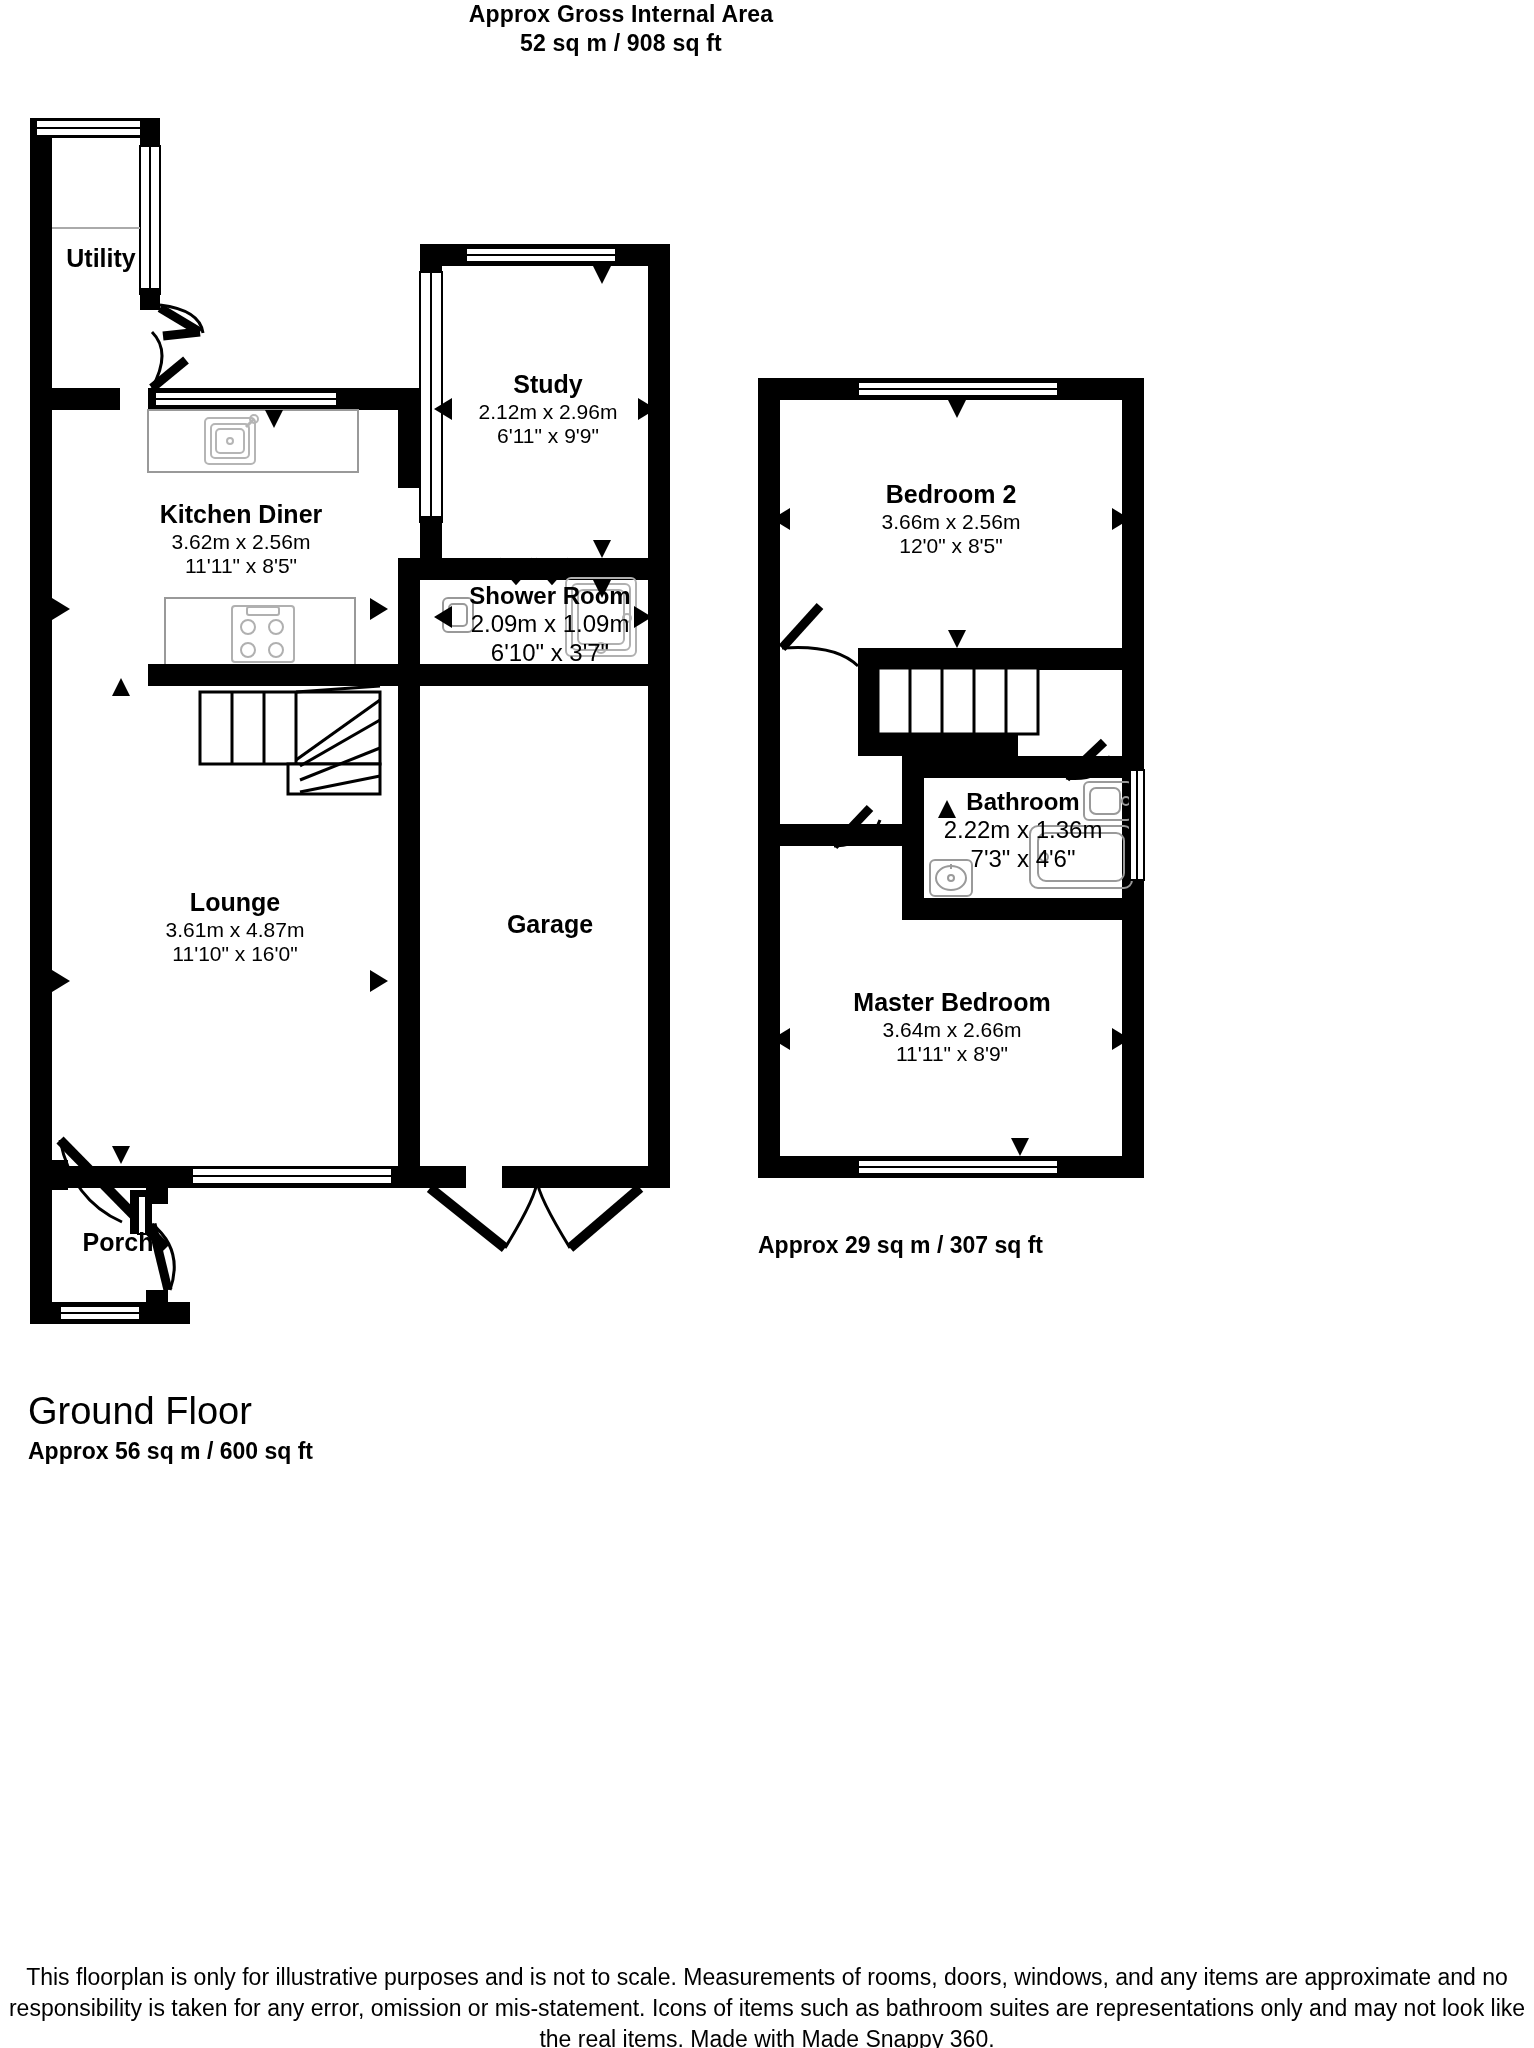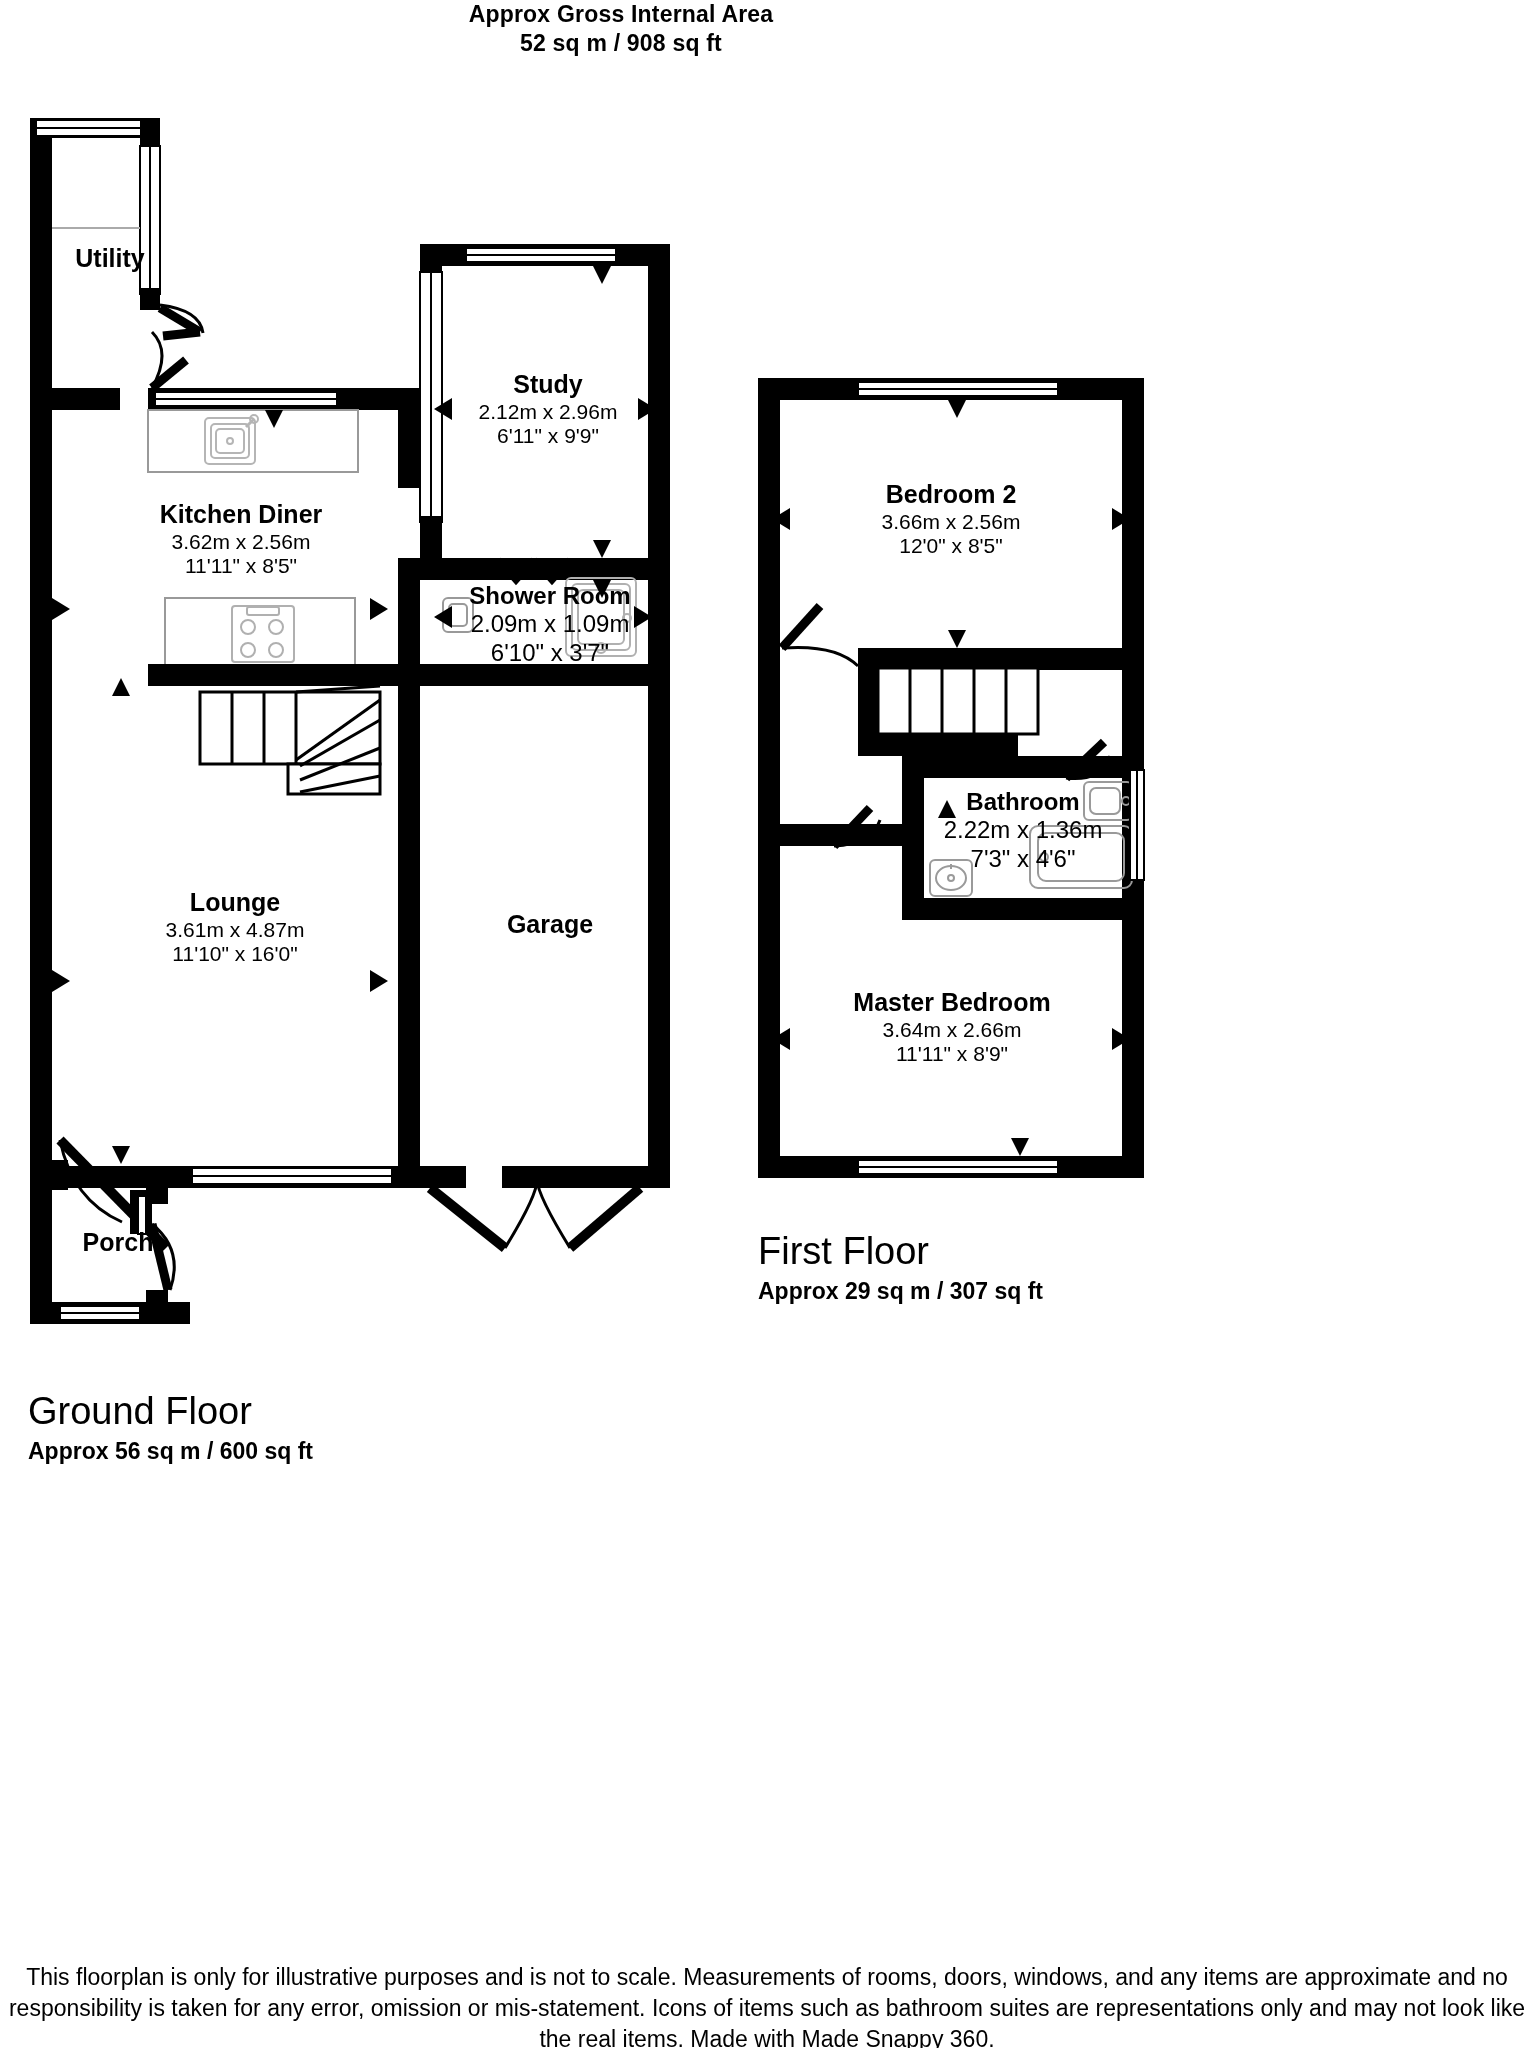--- a/index.html
+++ b/index.html
@@ -320,21 +320,21 @@
     <rect x="770" y="824" width="140" height="22" fill="#000"></rect>
 
     <path d="M834 846 L870 808" stroke="#000" stroke-width="9" fill="none"></path>
     <path d="M834 846 Q 872 844 880 820" stroke="#000" stroke-width="3" fill="none"></path>
     <polygon points="938,800 956,800 947,818" fill="#000" transform="rotate(180 947 809)"></polygon>
 
   </g>
 </svg>
 </div>
 
-<div class="lbl" style="left:17px; top:244px; width:186px;">
+<div class="lbl" style="left:8px; top:244px; width:186px;">
   <span class="name">Utility</span>
 </div>
 
 <div class="lbl" style="left:96px; top:500px; width:290px;text-align:center;">
   <span class="name">Kitchen Diner</span>
   <span class="dim">3.62m x 2.56m</span>
   <span class="dim">11'11" x 8'5"</span>
 </div>
 
 <div class="lbl" style="left:416px; top:370px; width:264px;">
@@ -375,21 +375,20 @@
   <span class="dim">7'3" x 4'6"</span>
 </div>
 
 <div class="lbl" style="left:800px; top:988px; width:304px;">
   <span class="name">Master Bedroom</span>
   <span class="dim">3.64m x 2.66m</span>
   <span class="dim">11'11" x 8'9"</span>
 </div>
 
 <div class="floorcap" style="left:758px; top:1228px;">
-  <div class="ftitle">First Floor</div>
   <div class="fsub">Approx 29 sq m / 307 sq ft</div>
 </div>
 
 <div class="floorcap" style="left:28px; top:1388px;">
   <div class="ftitle">Ground Floor</div>
   <div class="fsub">Approx 56 sq m / 600 sq ft</div>
 </div>
 
 <div id="disclaimer">This floorplan is only for illustrative purposes and is not to scale. Measurements of rooms, doors, windows, and any items are approximate and no responsibility is taken for any error, omission or mis-statement. Icons of items such as bathroom suites are representations only and may not look like the real items. Made with Made Snappy 360.</div>
 

